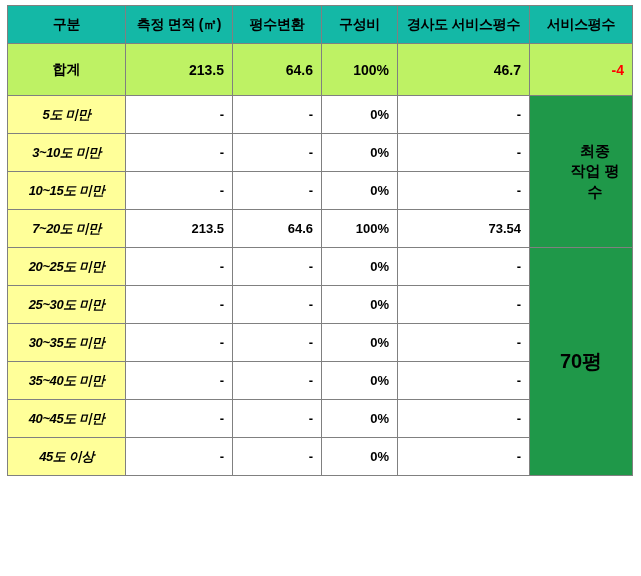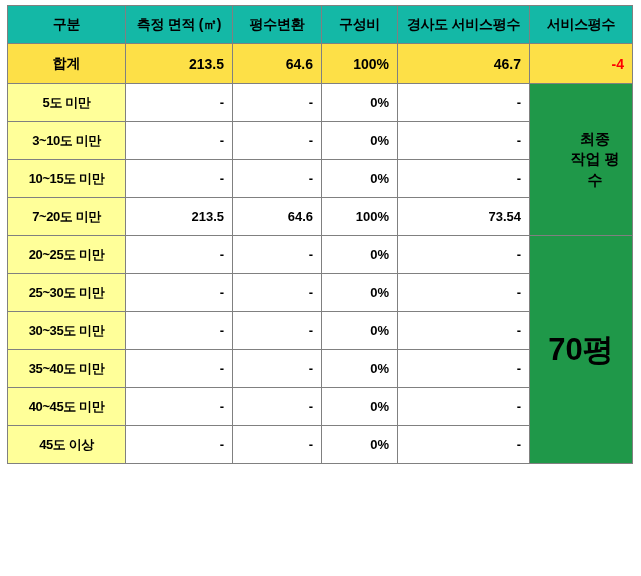--- a/index.html
+++ b/index.html
@@ -41,41 +41,42 @@
   col.c4 { width: 132px; }
   col.c5 { width: 103px; }
 
   thead th {
     background: #14b8a6;
     text-align: center;
     font-size: 14px;
     letter-spacing: -0.3px;
   }
   tr.total td {
-    background: #fde047;
-    height: 40px;
+    background: #bef264;
+    height: 52px;
   }
   tr.total td.label {
     text-align: center;
     font-size: 14px;
   }
   tr.total td.num {
     text-align: right;
     font-size: 14px;
   }
   tr.total td.neg {
     text-align: right;
     font-size: 14px;
     color: #ff0000;
   }
   td.rowhead {
     background: #ffff99;
     text-align: center;
     font-size: 13px;
     letter-spacing: -0.4px;
+    font-style: italic;
   }
   td.num {
     text-align: right;
     font-size: 13px;
     background: #ffffff;
   }
   td.dash {
     text-align: right;
     font-size: 13px;
     background: #ffffff;
@@ -86,21 +87,21 @@
     text-align: center;
     vertical-align: middle;
     border: 1px solid #808080;
   }
   td.green.small {
     font-size: 15px;
     line-height: 1.35;
     padding-left: 36px;
   }
   td.green.big {
-    font-size: 31px;
+    font-size: 20px;
   }
 </style>
 </head>
 <body>
 
 <div class="sheet">
   <table class="grid">
     <colgroup>
       <col class="c0">
         <col class="c1">

